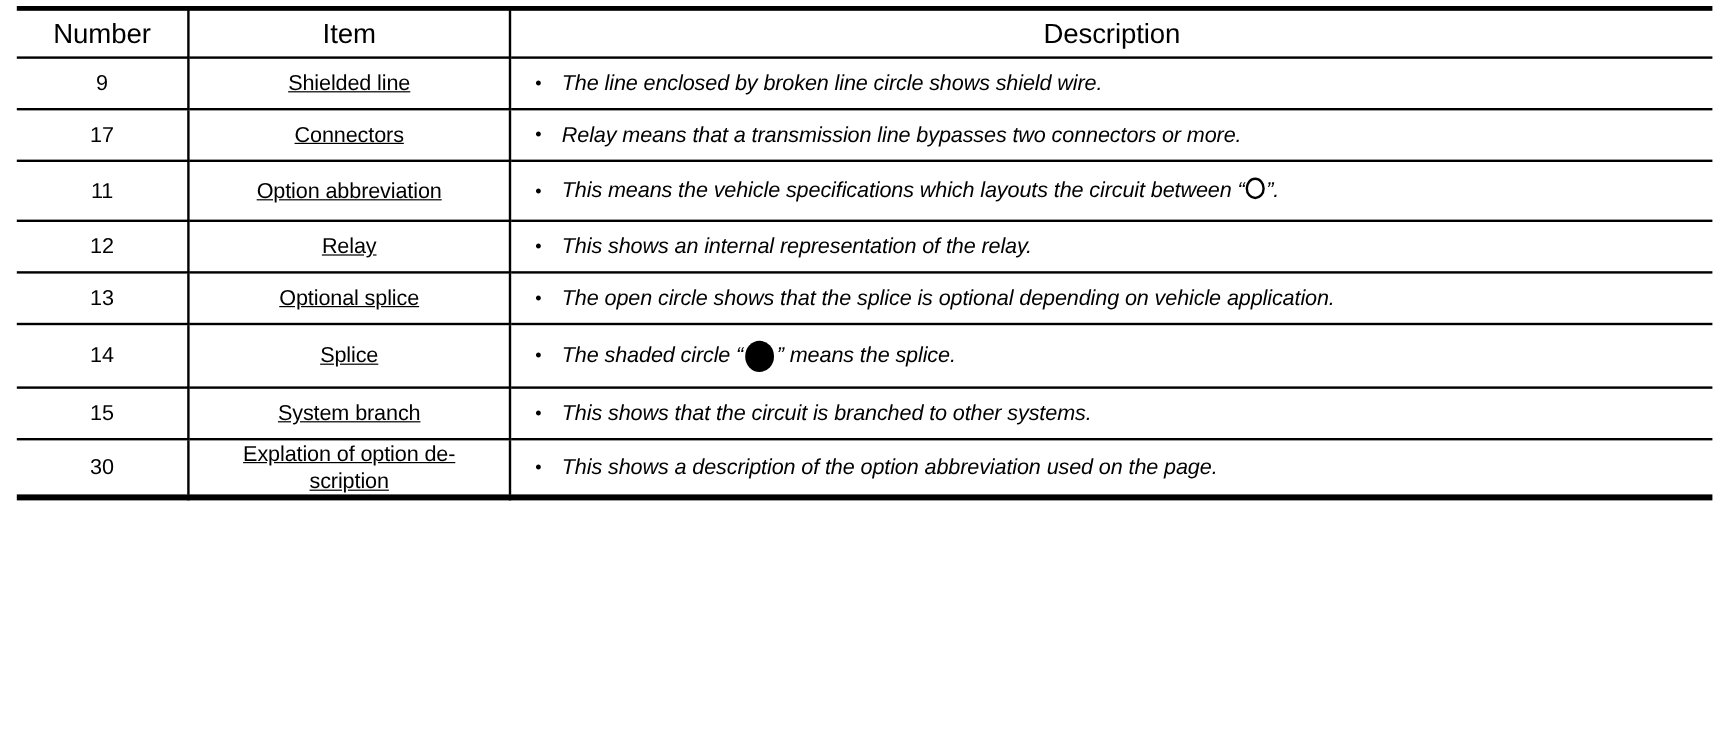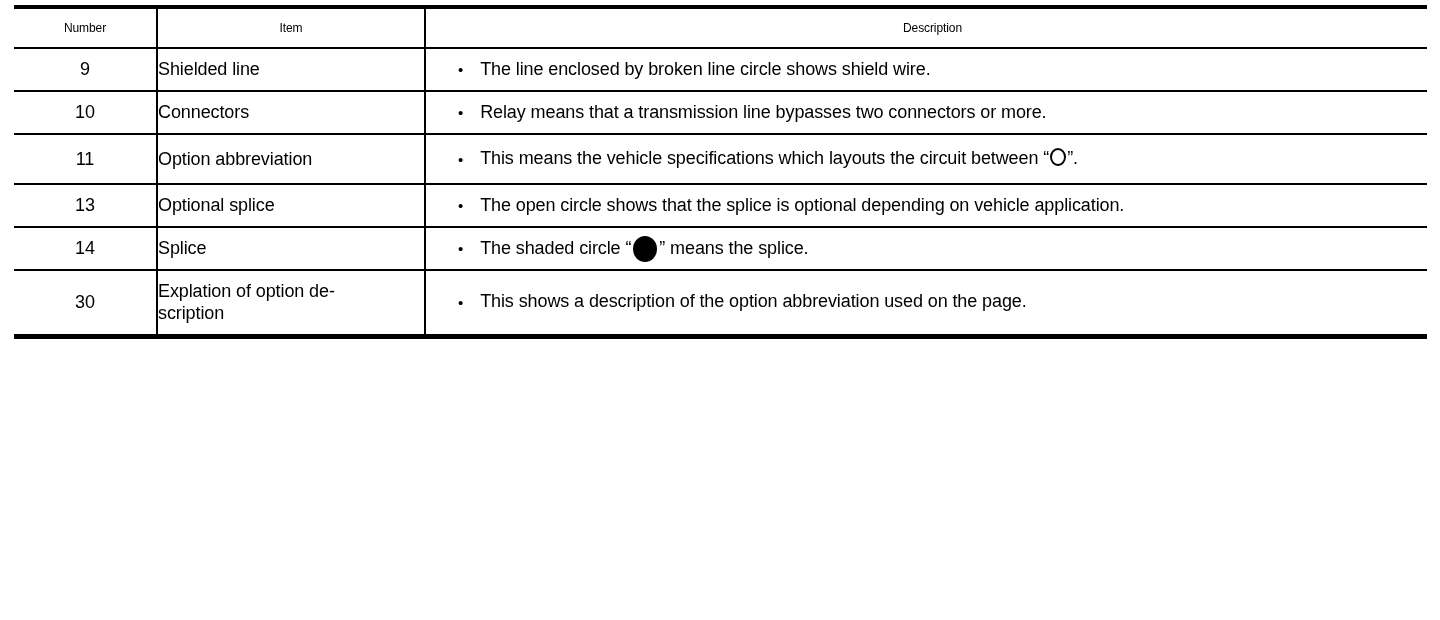--- a/index.html
+++ b/index.html
@@ -25,43 +25,43 @@
   .legend-table th,
   .legend-table td {
     border: 2px solid #000;
     padding: 0;
     vertical-align: middle;
     font-weight: normal;
   }
   .legend-table th:first-child,
   .legend-table td:first-child { border-left: none; }
   .legend-table th:last-child,
-  .legend-table td:last-child { border-right: none; padding-left: 12px; }
+  .legend-table td:last-child { border-right: none; }
   thead tr { height: 41px; }
-  thead th { font-size: 12px; text-align: center; border-bottom: 3px solid #000; }
+  thead th { font-size: 23px; text-align: center; border-bottom: 3px solid #000; }
   tbody tr { height: 43px; }
   tbody tr:nth-child(3) { height: 50px; margin-top: 16px; }   
-  tbody tr:nth-child(6) { height: 66px; }   
+  tbody tr:nth-child(6) { height: 53px; }   
   tbody tr:nth-child(12) { height: 70px; }  
   .col-num  { text-align: center; }
-  .col-item { text-align: left; padding-left: 16px; padding-right: 8px; line-height: 1.25; }
+  .col-item { text-align: center; padding-left: 16px; padding-right: 8px; line-height: 1.25; text-decoration: underline; }
   .col-desc { text-align: left; }
   .desc-inner {
     display: flex;
     align-items: center;
     padding-left: 20px;
     padding-right: 10px;
   }
   .bullet {
     flex: 0 0 auto;
     margin-right: 17px;
     font-size: 15px;
     line-height: 1;
   }
-  .desc-text { line-height: 1.2; }
+  .desc-text { line-height: 1.2; font-style: italic; }
   .open-circle {
     display: inline-block;
     width: 12px;
     height: 14px;
     border: 2px solid #000;
     border-radius: 50%;
     vertical-align: -2px;
     margin: 0 1px;
   }
   .splice-circle {
@@ -95,36 +95,46 @@
         <td class="col-num">9</td>
         <td class="col-item">Shielded line</td>
         <td class="col-desc">
           <span class="desc-inner">
             <span class="bullet">•</span>
             <span class="desc-text">The line enclosed by broken line circle shows shield wire.</span>
           </span>
         </td>
       </tr>
       <tr>
-        <td class="col-num">10</td>
+        <td class="col-num">17</td>
         <td class="col-item">Connectors</td>
         <td class="col-desc">
           <span class="desc-inner">
             <span class="bullet">•</span>
             <span class="desc-text">Relay means that a transmission line bypasses two connectors or more.</span>
           </span>
         </td>
       </tr>
       <tr>
         <td class="col-num">11</td>
         <td class="col-item">Option abbreviation</td>
         <td class="col-desc">
           <span class="desc-inner">
             <span class="bullet">•</span>
             <span class="desc-text">This means the vehicle specifications which layouts the circuit between “<span class="open-circle"></span>”.</span>
+          </span>
+        </td>
+      </tr>
+      <tr>
+        <td class="col-num">12</td>
+        <td class="col-item">Relay</td>
+        <td class="col-desc">
+          <span class="desc-inner">
+            <span class="bullet">•</span>
+            <span class="desc-text">This shows an internal representation of the relay.</span>
           </span>
         </td>
       </tr>
       <tr>
         <td class="col-num">13</td>
         <td class="col-item">Optional splice</td>
         <td class="col-desc">
           <span class="desc-inner">
             <span class="bullet">•</span>
             <span class="desc-text">The open circle shows that the splice is optional depending on vehicle application.</span>
@@ -135,20 +145,30 @@
         <td class="col-num">14</td>
         <td class="col-item">Splice</td>
         <td class="col-desc">
           <span class="desc-inner">
             <span class="bullet">•</span>
             <span class="desc-text">The shaded circle “<span class="splice-circle"></span>” means the splice.</span>
           </span>
         </td>
       </tr>
       <tr>
+        <td class="col-num">15</td>
+        <td class="col-item">System branch</td>
+        <td class="col-desc">
+          <span class="desc-inner">
+            <span class="bullet">•</span>
+            <span class="desc-text">This shows that the circuit is branched to other systems.</span>
+          </span>
+        </td>
+      </tr>
+      <tr>
         <td class="col-num">30</td>
         <td class="col-item">Explation of option de-<br>scription</td>
         <td class="col-desc">
           <span class="desc-inner">
             <span class="bullet">•</span>
             <span class="desc-text">This shows a description of the option abbreviation used on the page.</span>
           </span>
         </td>
       </tr>
     </tbody>

